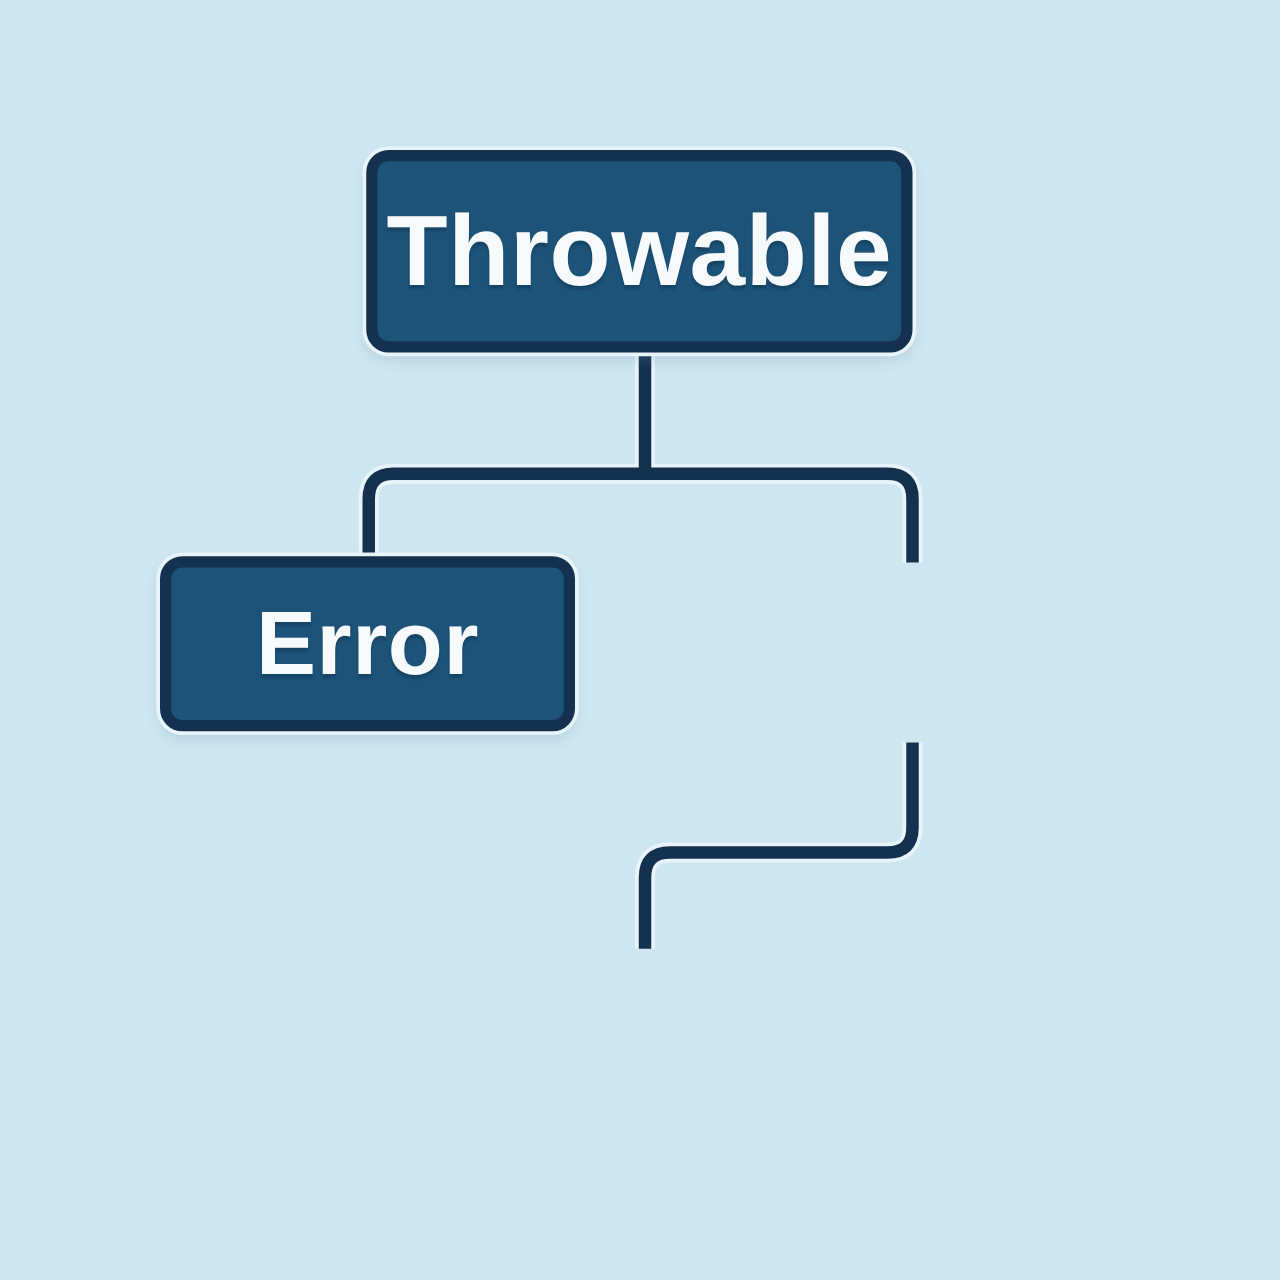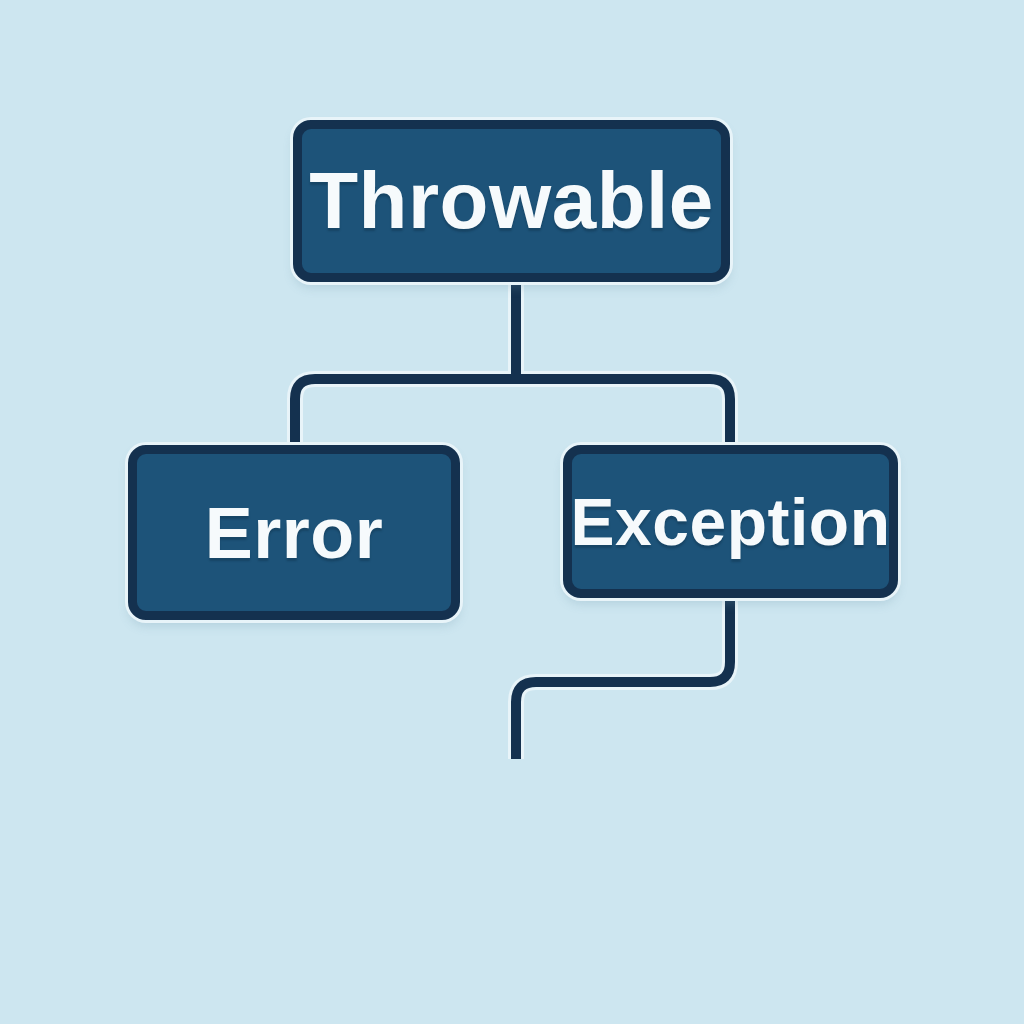--- a/index.html
+++ b/index.html
@@ -32,21 +32,21 @@
   .node-label{
     color:var(--text);
     font-weight:bold;
     letter-spacing:0.5px;
     text-shadow:0 3px 2px rgba(9,36,57,0.30);
     white-space:nowrap;
     user-select:none;
   }
   .node-throwable{left:293px;top:120px;width:437px;height:162px;}
   .node-throwable .node-label{font-size:80px;}
-  .node-error{left:128px;top:445px;width:332px;height:175px;}
+  .node-error{left:128px;top:445px;width:332px;height:140px;}
   .node-error .node-label{font-size:72px;}
   .node-exception{left:563px;top:445px;width:335px;height:153px;}
   .node-exception .node-label{font-size:66px;}
   .node-runtime{left:282px;top:755px;width:460px;height:155px;}
   .node-runtime .node-label{font-size:54px;}
 </style>
 </head>
 <body>
 
 <div class="canvas">
@@ -63,18 +63,15 @@
   </svg>
 
   <div class="node node-throwable">
     <span class="node-label">Throwable</span>
   </div>
 
   <div class="node node-error">
     <span class="node-label">Error</span>
   </div>
 
-  <div class="node node-exception">
-    <span class="node-label">Exception</span>
-  </div>
 
 
 </div>
 
 </body></html>

